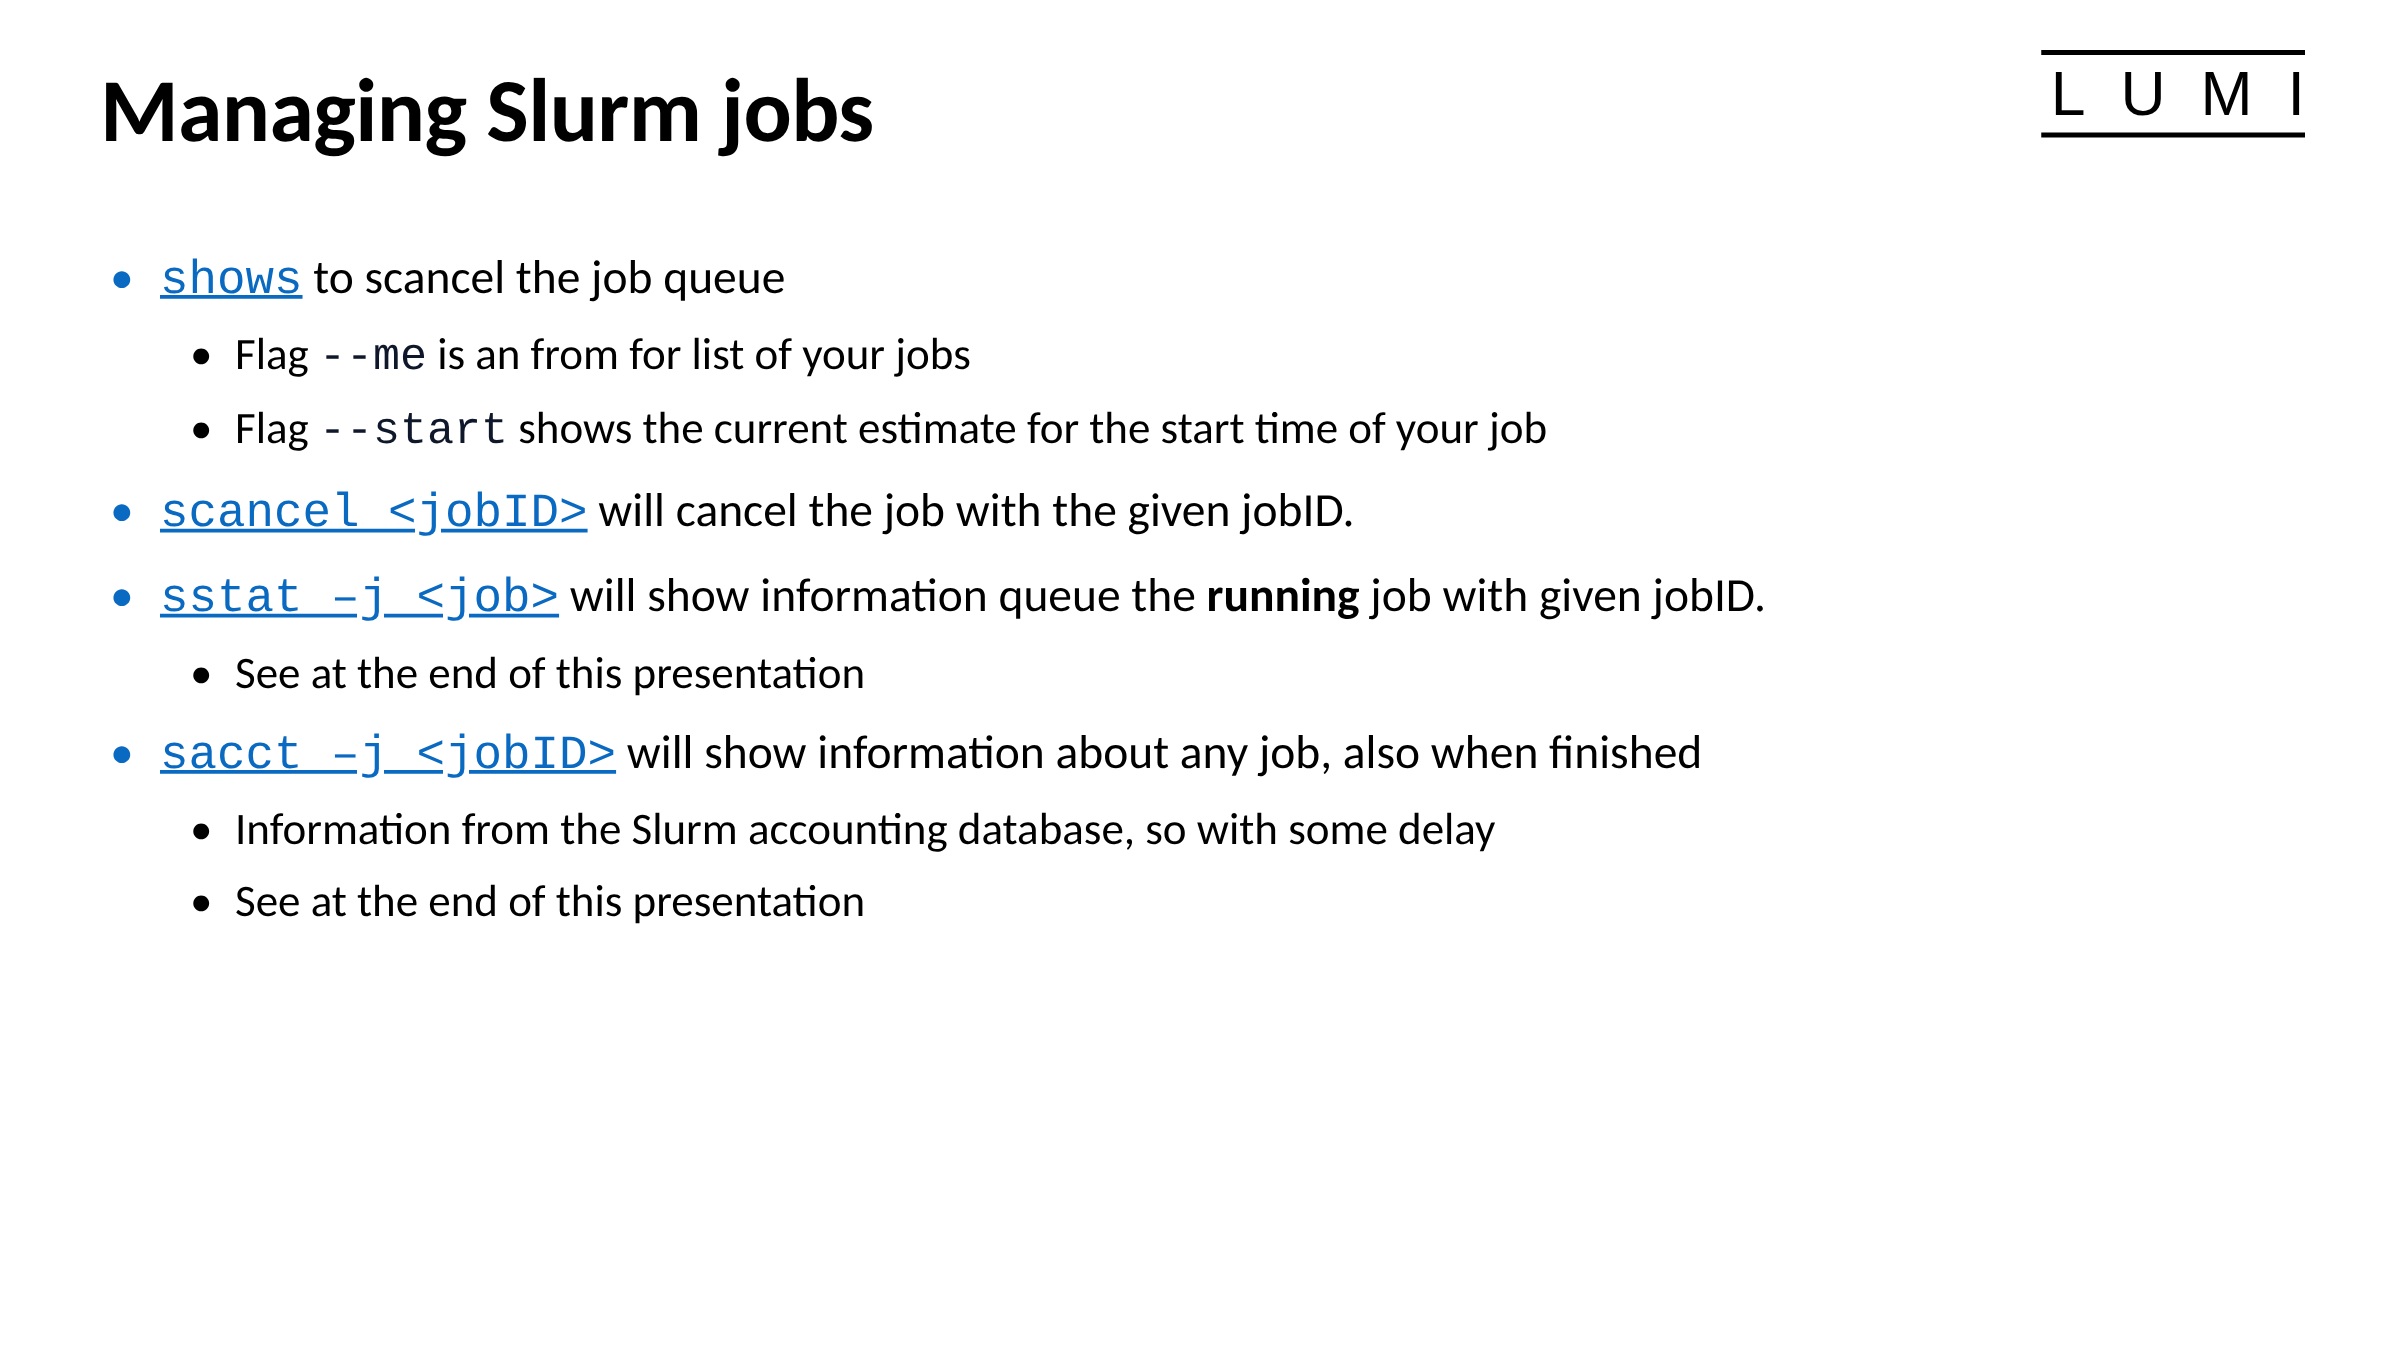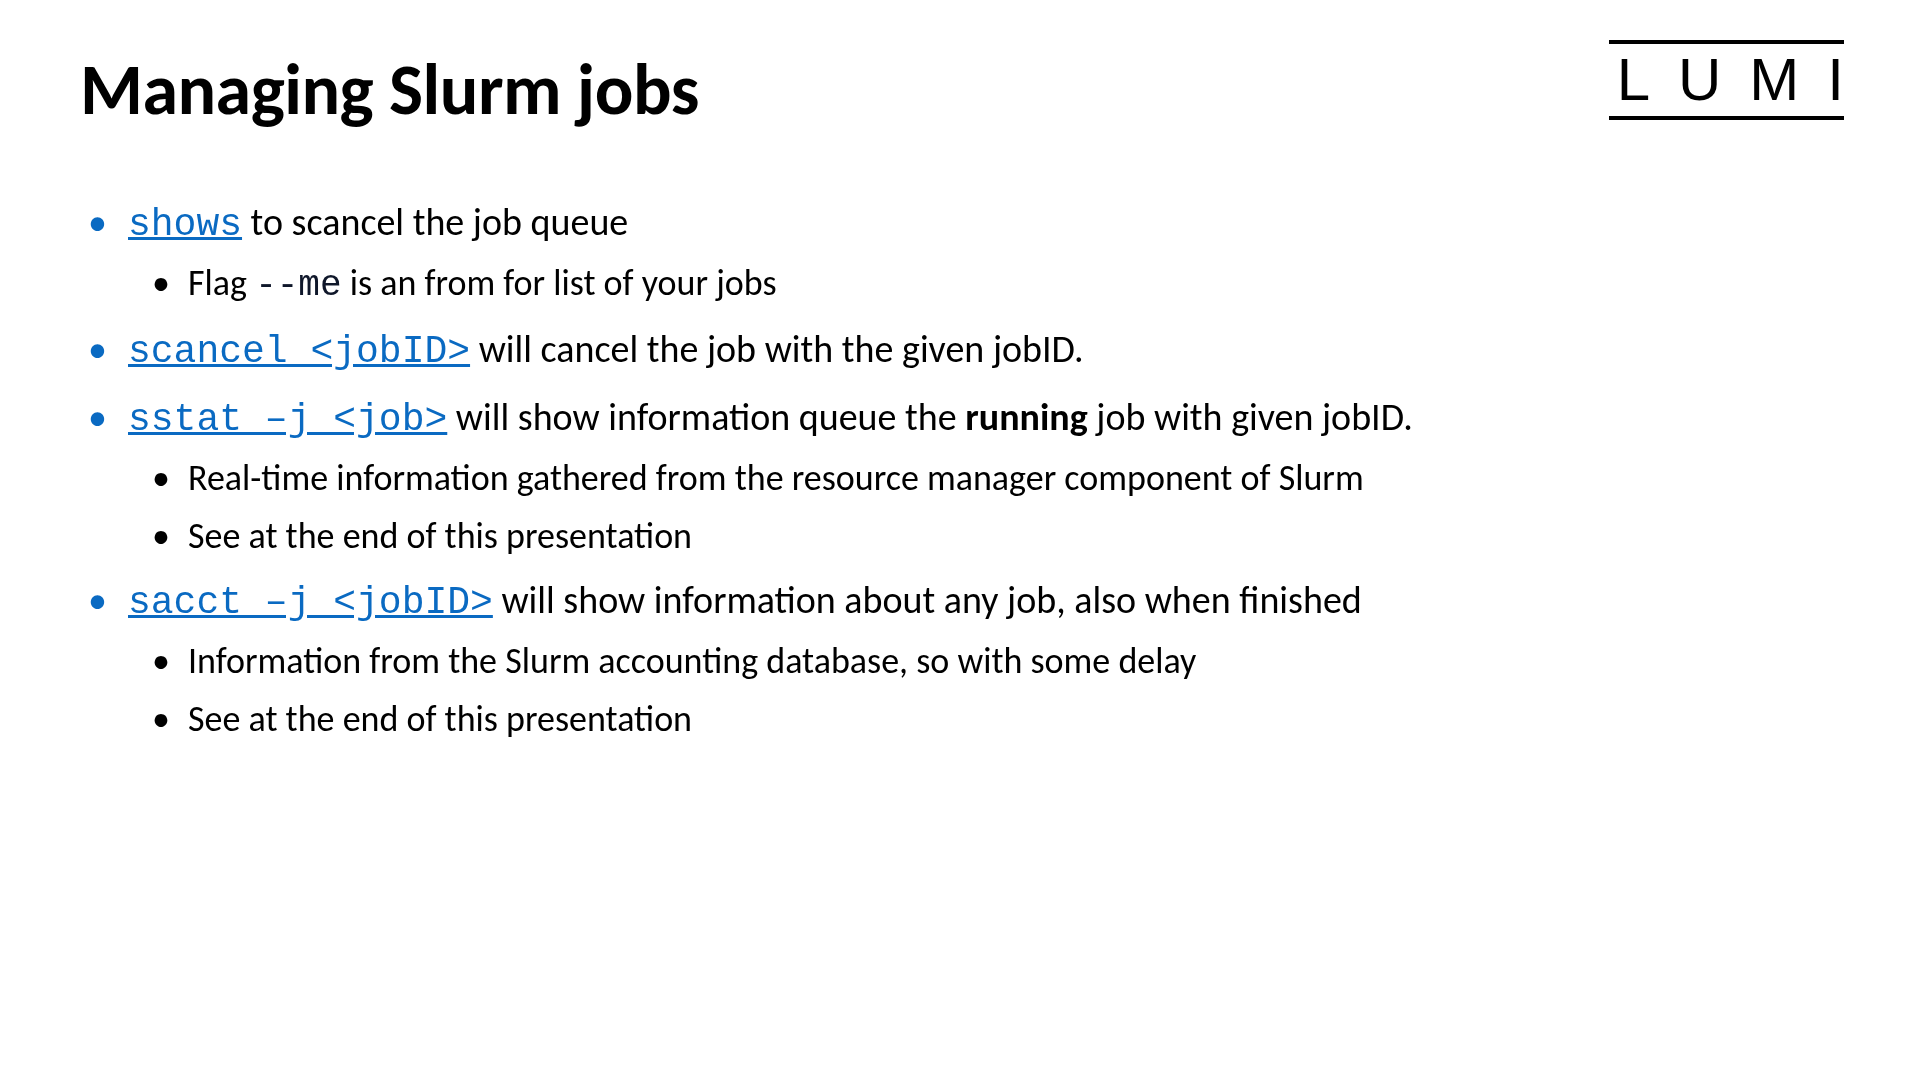--- a/index.html
+++ b/index.html
@@ -18,21 +18,21 @@
     height: 1080px;
     box-sizing: border-box;
     padding: 45px 80px 0 80px;
   }
   .logo {
     position: absolute;
     top: 40px;
     right: 80px;
     font-family: "Segoe UI", Arial, sans-serif;
     font-weight: 400;
-    font-size: 60px;
+    font-size: 50px;
     letter-spacing: 28px;
     line-height: 1;
     padding: 6px 0 6px 8px;
     border-top: 4px solid #000;
     border-bottom: 4px solid #000;
     
     margin-right: -4px;
     white-space: nowrap;
   }
   .logo-inner { display: inline-block; margin-right: -28px;  }
@@ -107,31 +107,33 @@
   <h1 class="title">Managing Slurm jobs</h1>
 
   <ul class="l1">
 
     <li>
       <span class="cmd">shows</span><span> to scancel the job queue</span>
       <ul class="l2">
         <li>
           <span>Flag </span><span class="code">--me</span><span> is an from for list of your jobs</span>
         </li>
+        <li>
+          <span>Flag </span><span class="code">--start</span><span> shows  the current estimate for the start time of your job</span>
+        </li>
       </ul>
     </li>
 
     <li>
       <span class="cmd">scancel &lt;jobID&gt;</span><span> will cancel the job with the given jobID.</span>
     </li>
 
     <li>
       <span class="cmd">sstat –j &lt;job&gt;</span><span> will show information queue the </span><span class="bold">running</span><span> job with given jobID.</span>
       <ul class="l2">
-        <li><span>Real-time information gathered from the resource manager component of Slurm</span></li>
         <li><span>See at the end of this presentation</span></li>
       </ul>
     </li>
 
     <li>
       <span class="cmd">sacct –j &lt;jobID&gt;</span><span> will show information about any job, also when finished</span>
       <ul class="l2">
         <li><span>Information from the Slurm accounting database, so with some delay</span></li>
         <li><span>See at the end of this presentation</span></li>
       </ul>

